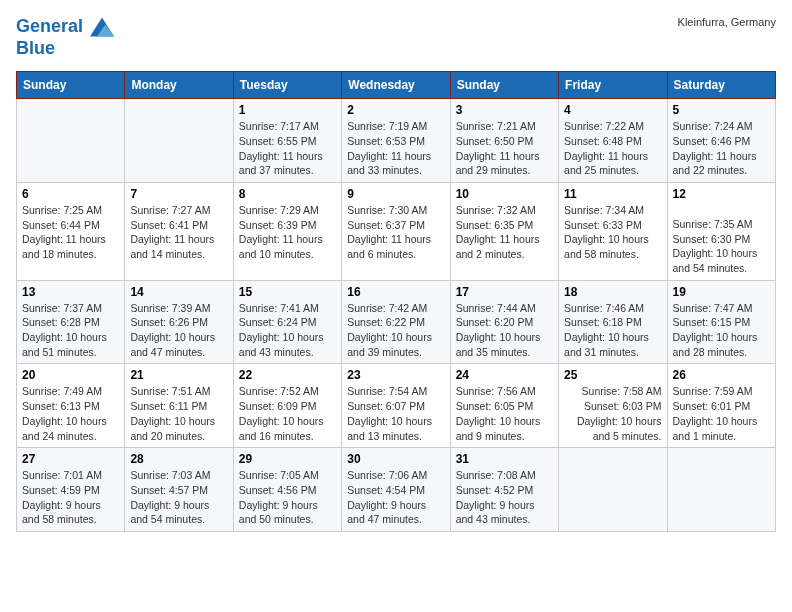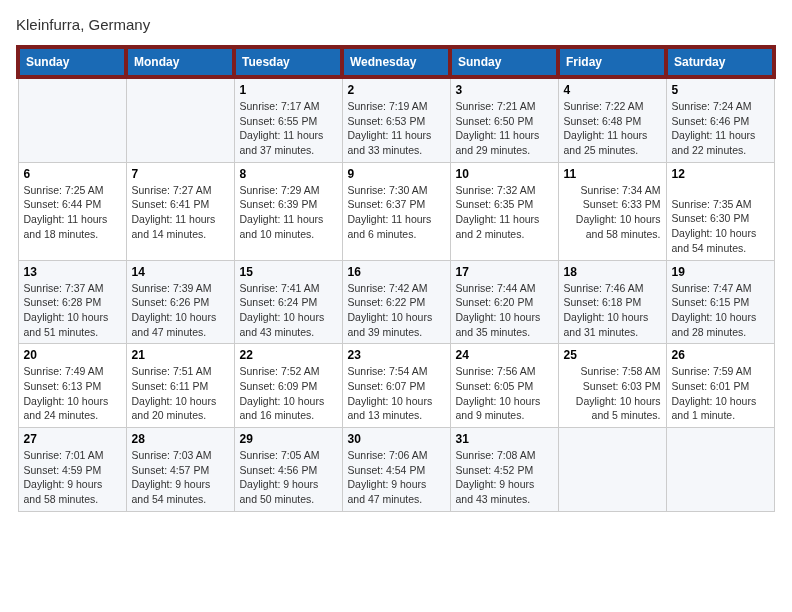--- a/index.html
+++ b/index.html
@@ -36,36 +36,36 @@
     }
     .title-block {
       text-align: right;
     }
     .month-title {
       font-size: 32px;
       font-weight: bold;
       color: #333;
     }
     .location {
-      font-size: 15px;
+      font-size: 11px;
       color: #333;
     }
     table {
       width: 100%;
       border-collapse: collapse;
       font-size: 11px;
     }
     thead tr th {
       background-color: #1a6ab5;
       color: #fff;
       text-align: left;
       padding: 6px 6px;
       font-size: 12px;
       font-weight: bold;
-      border: 4px solid #7f1d1d;
+      border: 1px solid #7f1d1d;
     }
     tbody tr td {
       border: 1px solid #ccc;
       vertical-align: top;
       padding: 4px 5px;
       width: 105px;
       min-height: 70px;
       height: 80px;
     }
     tbody tr:nth-child(odd) td {
@@ -86,20 +86,32 @@
       line-height: 1.4;
     }
     .empty-cell {
       background-color: #f5f7fa;
     }
   </style>
 </head>
 <body>
 
 <div class="header">
+  <div class="logo">
+    <div>
+      <div class="logo-text">
+        <span>General</span>
+        <svg class="logo-icon" viewBox="0 0 28 22" style="display:inline-block;vertical-align:middle;margin-left:2px;">
+          <polygon points="0,22 14,0 28,22" fill="#1a6ab5"></polygon>
+          <polygon points="8,22 18,8 28,22" fill="#5aabdb"></polygon>
+        </svg>
+        <br><span style="color:#1a6ab5;">Blue</span>
+      </div>
+    </div>
+  </div>
   <div class="title-block">
     <div class="location">Kleinfurra, Germany</div>
   </div>
 </div>
 
 <table>
   <thead>
     <tr id="header-row">
     <th>Sunday</th>
         <th>Monday</th>
@@ -171,21 +183,21 @@
 Daylight: 11 hours and 6 minutes.</div>
         </td>
         <td>
           <span class="day-number">10</span>
           <div class="day-detail" style="white-space: pre-line;">Sunrise: 7:32 AM
 Sunset: 6:35 PM
 Daylight: 11 hours and 2 minutes.</div>
         </td>
         <td>
           <span class="day-number">11</span>
-          <div class="day-detail" style="white-space: pre-line; text-align: right;">Sunrise: 7:34 AM
+          <div class="day-detail" style="white-space: pre-line;">Sunrise: 7:34 AM
 Sunset: 6:33 PM
 Daylight: 10 hours and 58 minutes.</div>
         </td>
         <td>
           <span class="day-number">12</span>
           <div class="day-detail" style="white-space: pre-line; margin-top: 16px;">Sunrise: 7:35 AM
 Sunset: 6:30 PM
 Daylight: 10 hours and 54 minutes.</div>
         </td>
       </tr>

